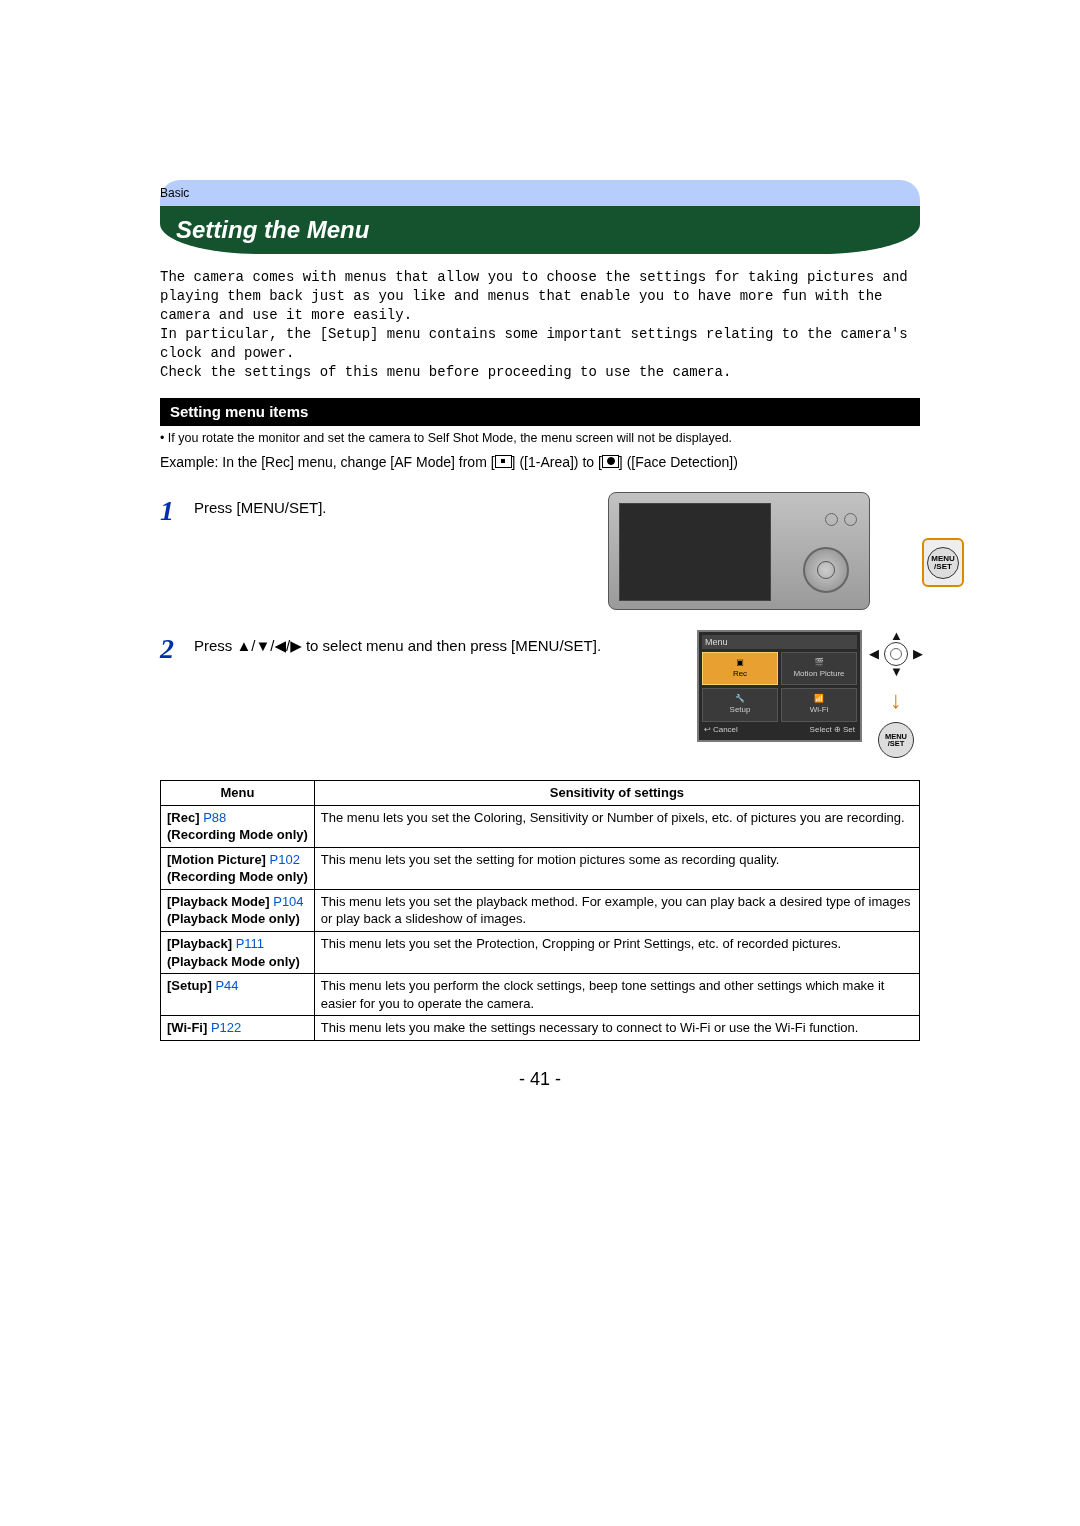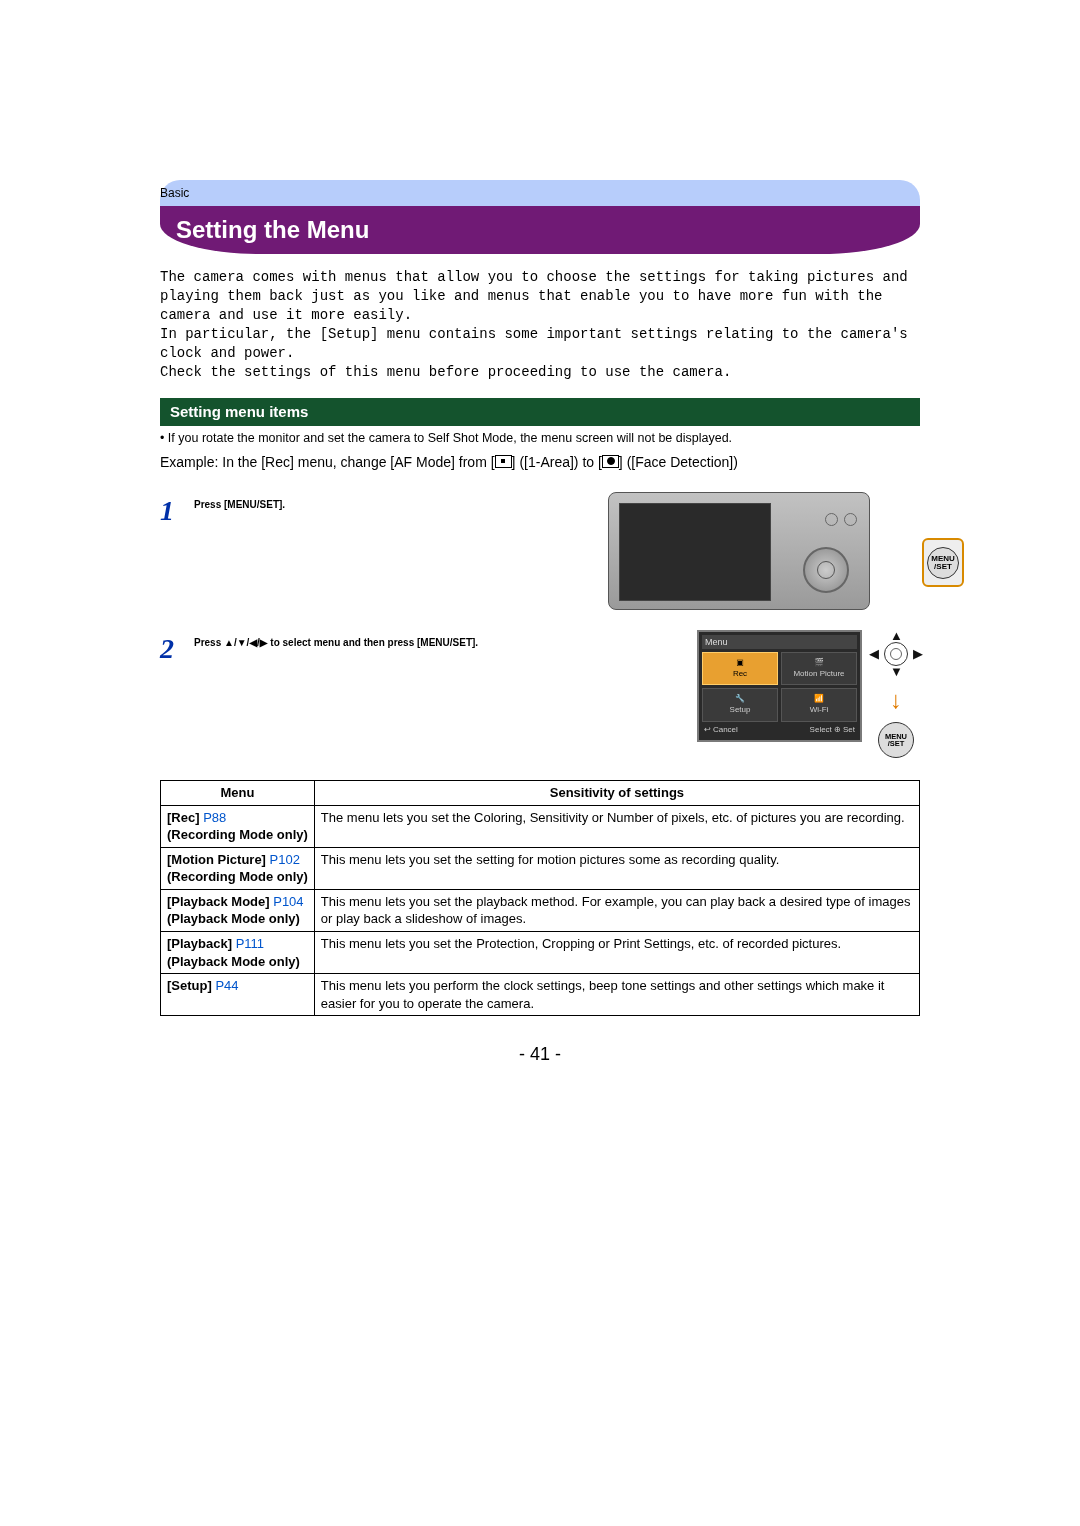--- a/index.html
+++ b/index.html
@@ -18,34 +18,35 @@
   .breadcrumb-bar {
     background: #b7cdfb;
     border-top-left-radius: 20px;
     border-top-right-radius: 20px;
     height: 26px;
     font-size: 12px;
     color: #000;
     line-height: 26px;
   }
   .title-bar {
-    background: #701a75;
+    background: #14532d;
     color: #fff;
     padding: 8px 16px;
     font-size: 24px;
     font-weight: bold;
     border-bottom-left-radius: 100px 30px;
     border-bottom-right-radius: 100px 30px;
+    font-style: italic;
   }
   .intro {
     margin-top: 14px;
     font-family: Liberation Mono, monospace;
   }
   .section-header {
-    background: #14532d;
+    background: #000000;
     color: #fff;
     font-weight: bold;
     padding: 4px 10px;
     margin-top: 16px;
     font-size: 15px;
   }
   .bullet-note {
     font-size: 12.5px;
     margin: 4px 0 4px 0;
   }
@@ -83,22 +84,22 @@
   }
   .step-num {
     color: #0030a8;
     font-size: 28px;
     font-weight: bold;
     width: 34px;
     font-style: italic;
     font-family: Georgia, serif;
   }
   .step-text {
-    font-weight: bold;
-    font-size: 10px;
+    font-weight: normal;
+    font-size: 15px;
     flex: 1;
     padding-top: 6px;
   }
   .step-illus {
     margin-left: 10px;
   }
   .camera-back {
     width: 260px;
     height: 116px;
     background: linear-gradient(#c2c2c2,#9a9a9a);
@@ -363,17 +364,24 @@
         </td>
         <td>This menu lets you set the Protection, Cropping or Print Settings, etc. of recorded pictures.</td>
       </tr>
       <tr>
         <td class="nowrap">
           <b>[Setup]</b>
           <span class="link">P44</span>
         </td>
         <td>This menu lets you perform the clock settings, beep tone settings and other settings which make it easier for you to operate the camera.</td>
       </tr>
+      <tr>
+        <td class="nowrap">
+          <b>[Wi-Fi]</b>
+          <span class="link">P122</span>
+        </td>
+        <td>This menu lets you make the settings necessary to connect to Wi-Fi or use the Wi-Fi function.</td>
+      </tr>
     </tbody>
   </table>
 
   <div class="page-number">- 41 -</div>
 </div>
 
 </body></html>

